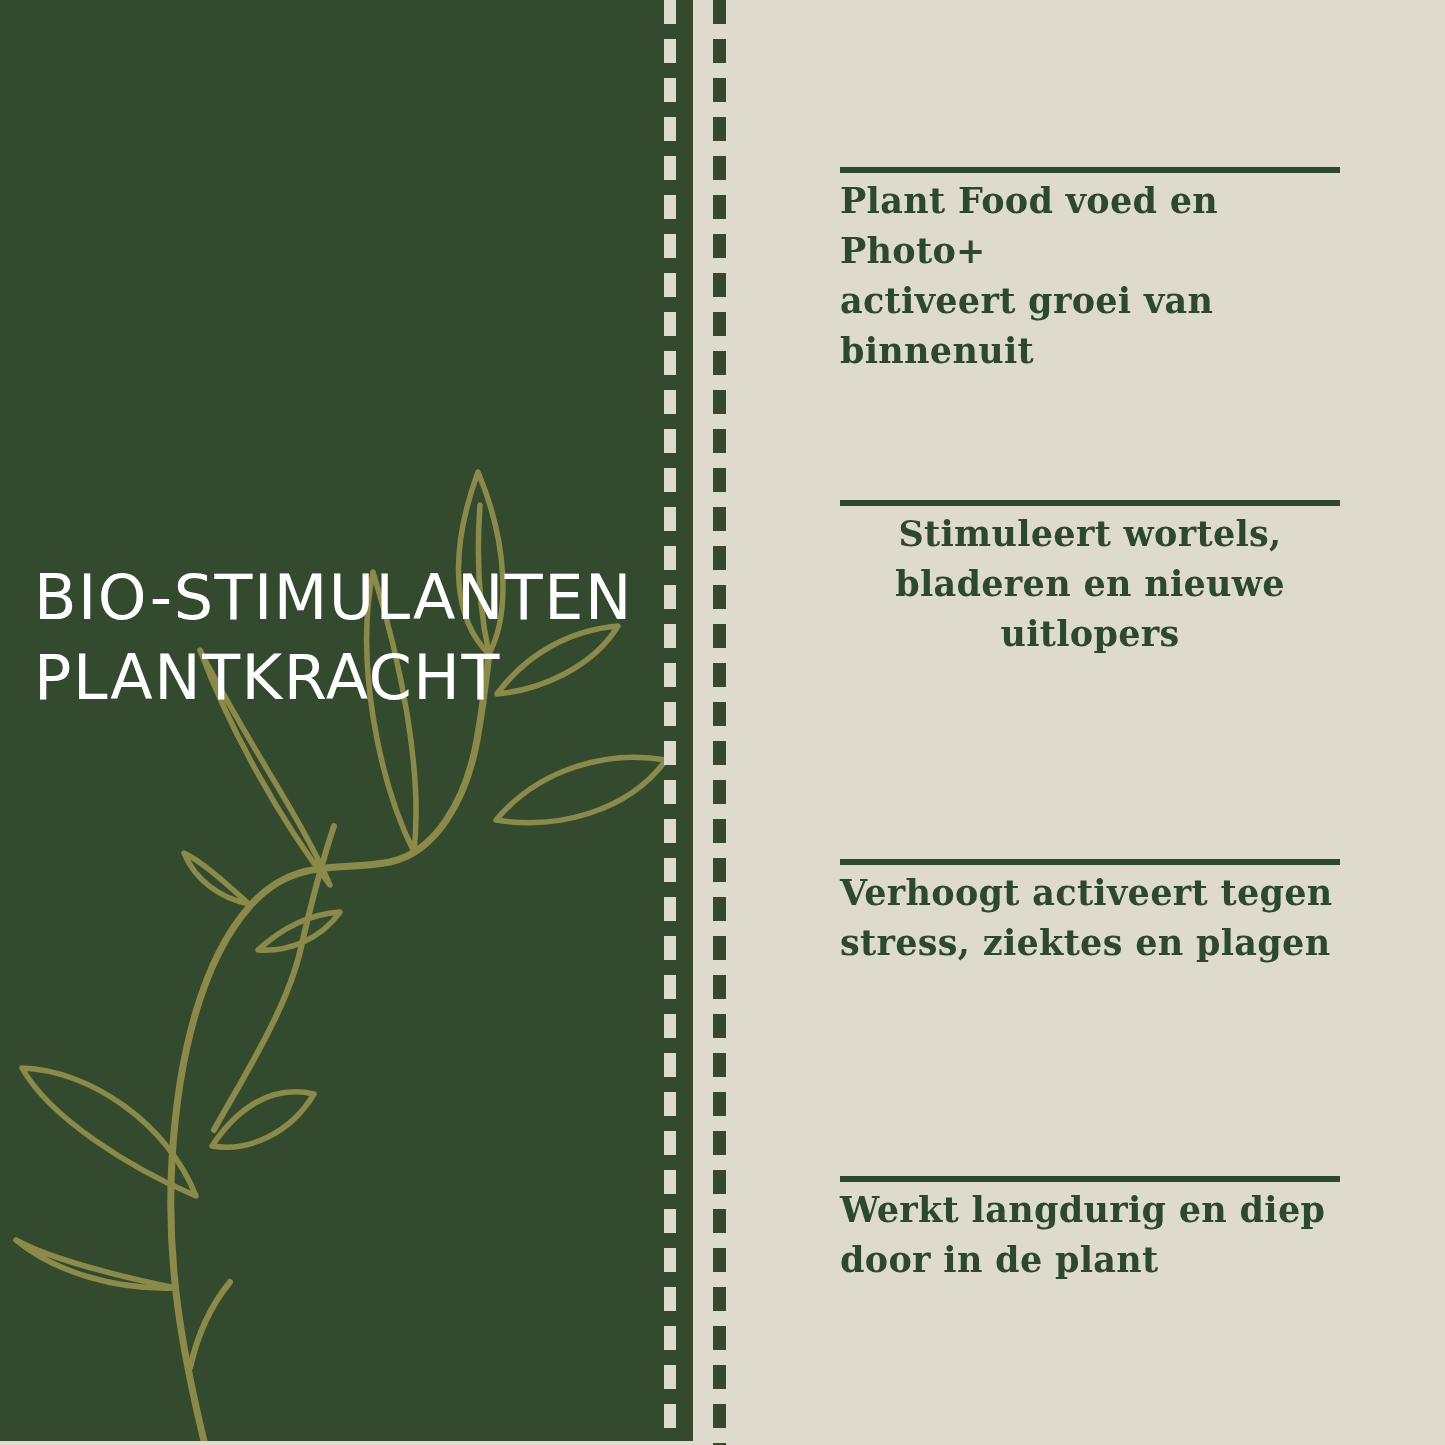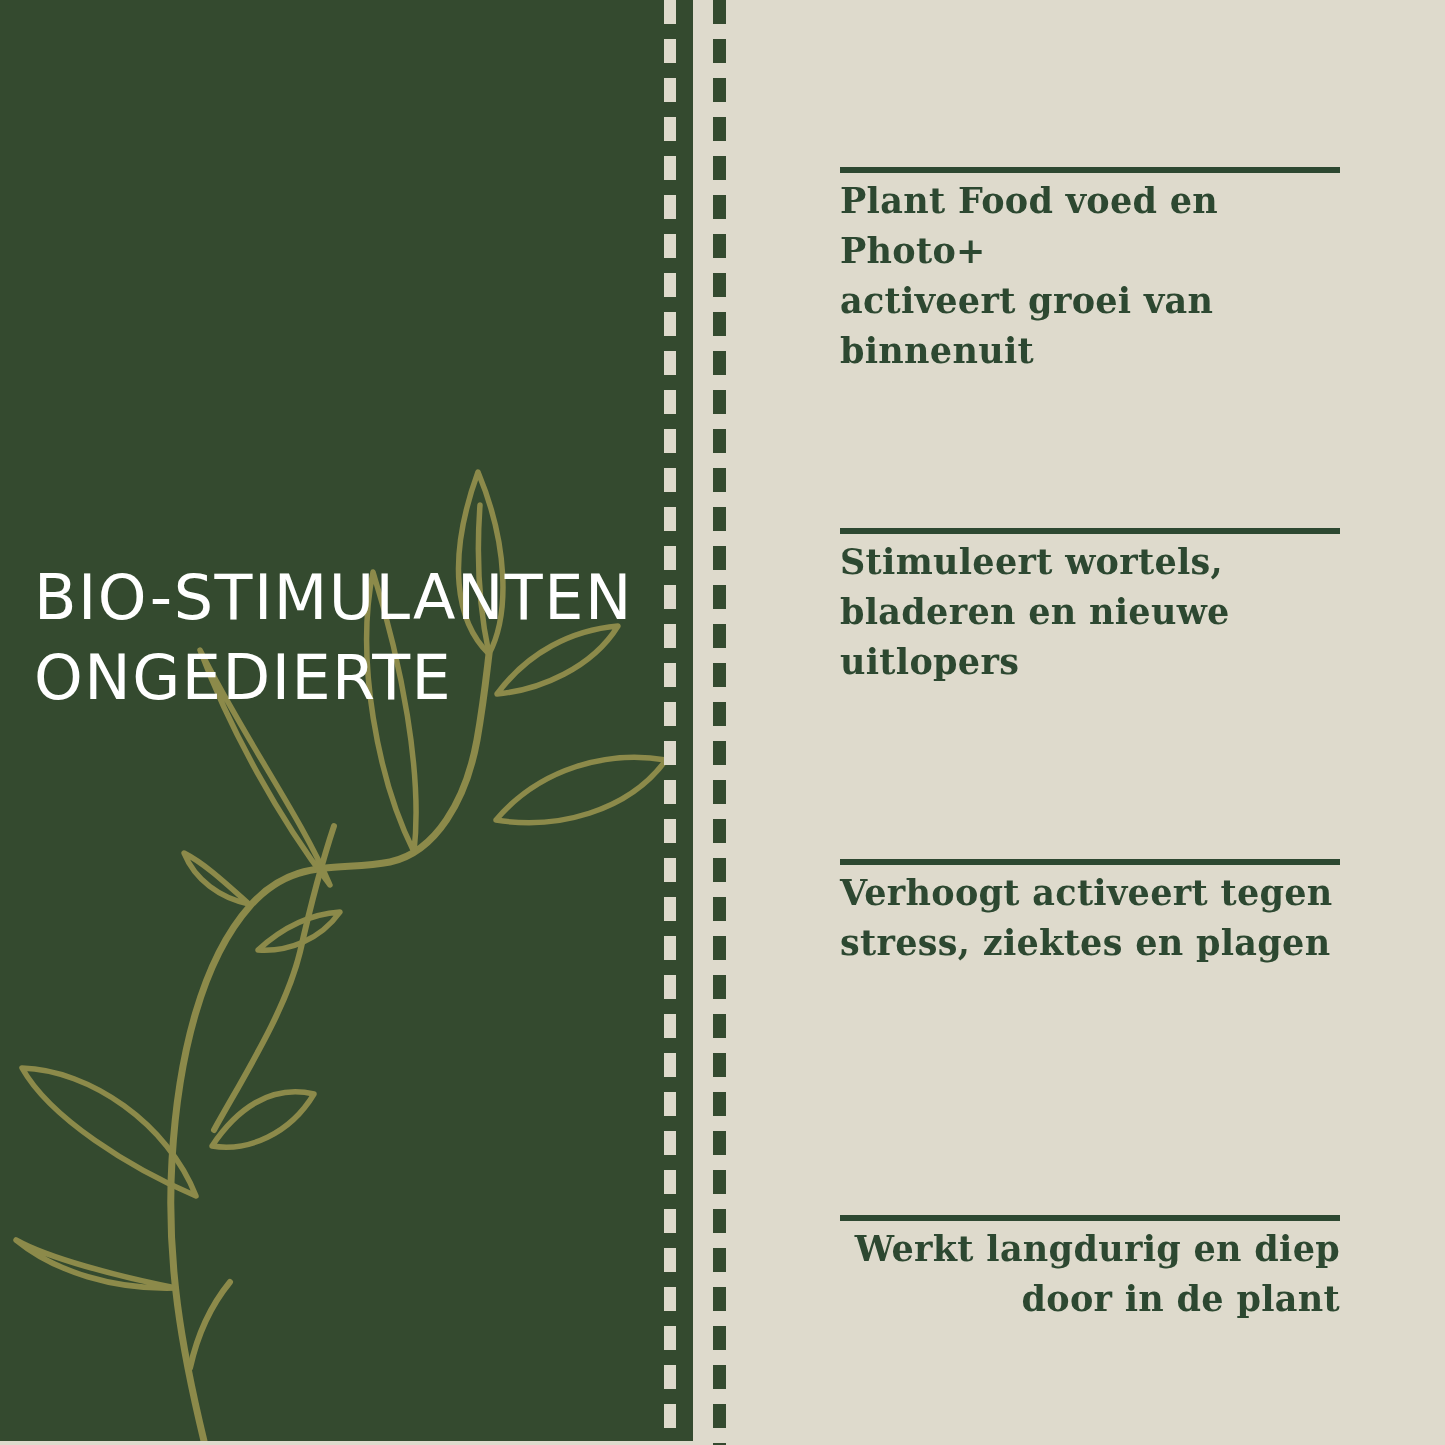--- a/index.html
+++ b/index.html
@@ -67,23 +67,23 @@
     margin-top:3px;
     color:var(--text_green);
     font-family:"DejaVu Serif","Liberation Serif",serif;
     font-weight:bold;
     font-size:35px;
     line-height:50px;
     letter-spacing:0.3px;
     white-space:pre-line;
   }
   .benefit-1{top:167px;}
-  .benefit-2{top:528px;}
+  .benefit-2{top:500px;text-align:center;}
   .benefit-3{top:859px;}
-  .benefit-4{top:1215px;text-align:right;}
+  .benefit-4{top:1176px;}
 </style>
 </head>
 <body>
 
 <div class="canvas">
 
   <div class="left-panel">
 
     <svg class="plant-svg" width="693" height="1441" viewBox="0 0 693 1441" fill="none" stroke="#8C8A4A" stroke-linecap="round" stroke-linejoin="round">
 
@@ -111,21 +111,21 @@
       <path stroke-width="5.5" d="M 196 1196 C 130 1168 50 1118 22 1068 C 90 1070 168 1124 196 1196 Z"></path>
 
       <path stroke-width="5.5" d="M 176 1288 C 116 1276 48 1258 16 1240 C 55 1272 115 1290 176 1288 Z"></path>
 
       <path stroke-width="5.5" d="M 212 1146 C 236 1110 270 1084 314 1094 C 290 1134 248 1152 212 1146 Z"></path>
     </svg>
 
 
     <h1 class="page-title">
       <span>BIO-STIMULANTEN</span>
-      <span>ONGEDIERTE</span>
+      <span>PLANTKRACHT</span>
     </h1>
   </div>
 
   <div class="dashed-line dashed-line-left"></div>
   <div class="dashed-line dashed-line-right"></div>
 
   <div>
     <div class="benefit-item benefit-1">
       <p class="benefit-text">Plant Food voed en Photo+
 activeert groei van

